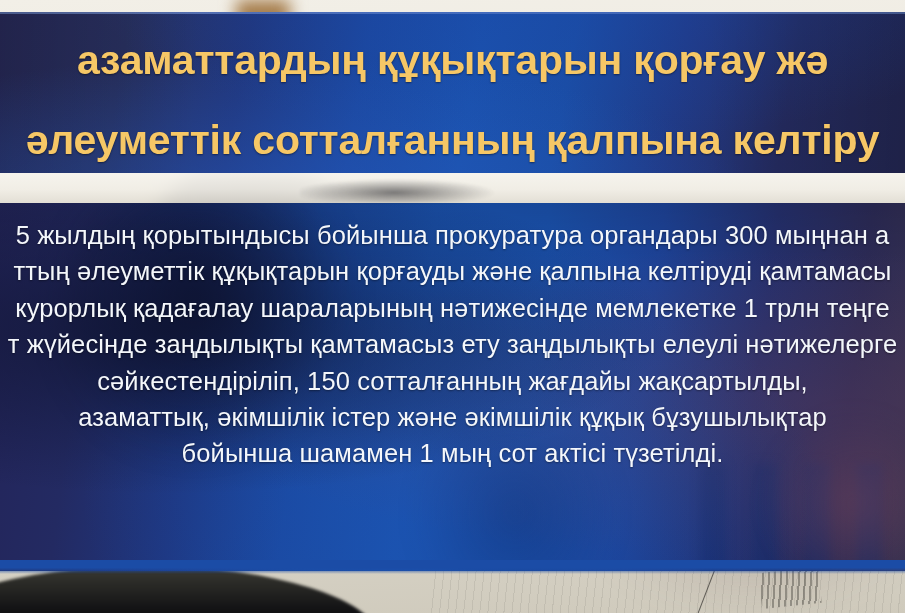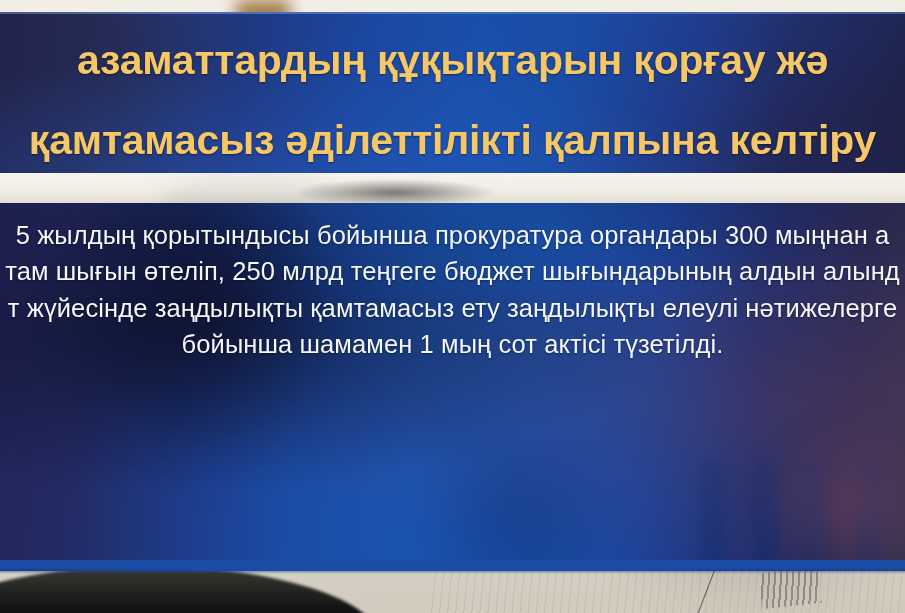--- a/index.html
+++ b/index.html
@@ -285,34 +285,37 @@
     <div class="paper-lines"></div>
     <div class="paper-diagonal"></div>
     <div class="paper-scribble"></div>
     <div class="lens-rim"></div>
     <div class="lens-rim2"></div>
   </div>
 
   <div class="title-banner">
     <div class="title-hairline"></div>
     <h1 class="title-text title-line-1">азаматтардың құқықтарын қорғау жә</h1>
-    <h1 class="title-text title-line-2">қамтамасыз әділеттілікті қалпына келтіру</h1>
+    <h1 class="title-text title-line-2">әлеуметтік сотталғанның қалпына келтіру</h1>
   </div>
 
   <div class="divider-band"></div>
 
   <div class="body-panel">
     <div class="shape-gavel-body"></div>
     <div class="shape-person"></div>
     <div class="shape-bars"></div>
     <div class="shape-warm-right"></div>
 
     <div class="body-text">
       <span class="ln">5 жылдың қорытындысы бойынша прокуратура органдары 300 мыңнан а</span>
-      <span class="ln">там шығын өтеліп, 250 млрд теңгеге бюджет шығындарының алдын алынд</span>
+      <span class="ln">ттың әлеуметтік құқықтарын қорғауды және қалпына келтіруді қамтамасы</span>
+      <span class="ln">курорлық қадағалау шараларының нәтижесінде мемлекетке 1 трлн теңге</span>
       <span class="ln">т жүйесінде заңдылықты қамтамасыз ету заңдылықты елеулі нәтижелерге</span>
+      <span class="ln">сәйкестендіріліп, 150 сотталғанның жағдайы жақсартылды,</span>
+      <span class="ln">азаматтық, әкімшілік істер және әкімшілік құқық бұзушылықтар</span>
       <span class="ln">бойынша шамамен 1 мың сот актісі түзетілді.</span>
     </div>
   </div>
 
   <div class="blue-skirt"></div>
 
 </div>
 
 </body></html>

